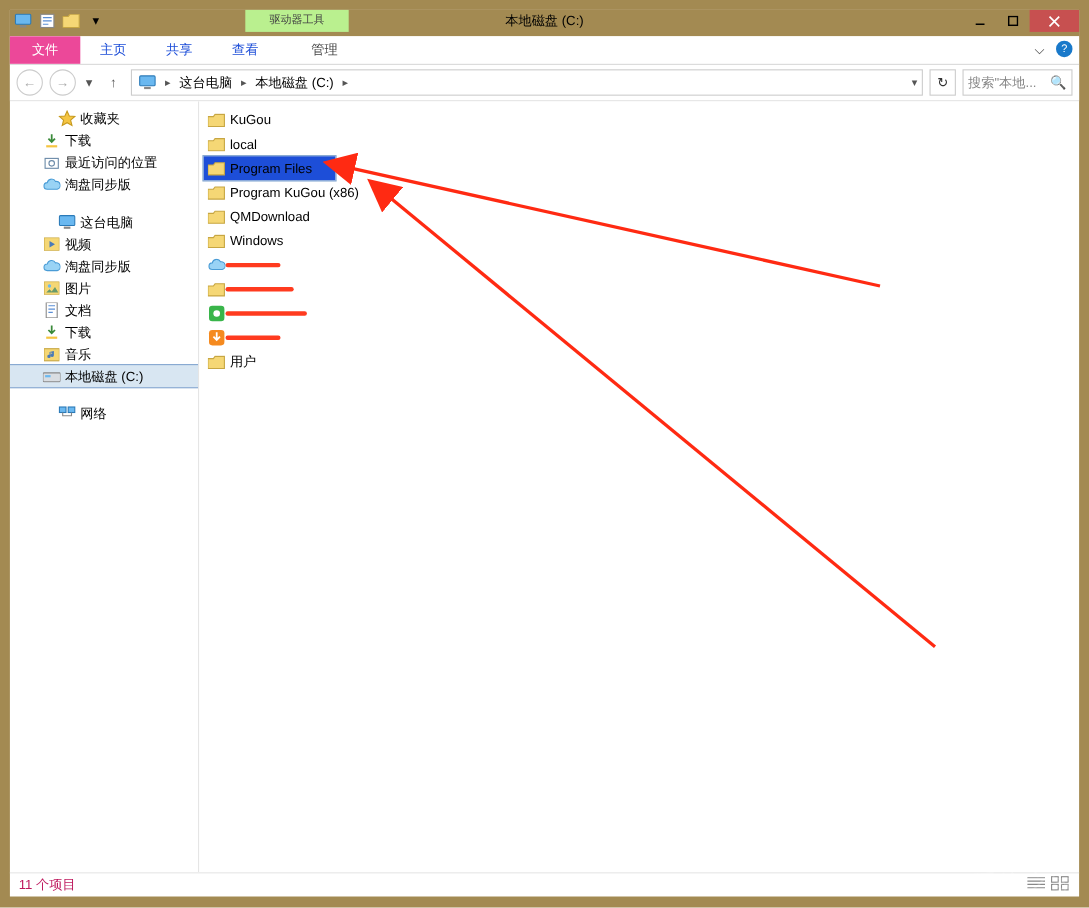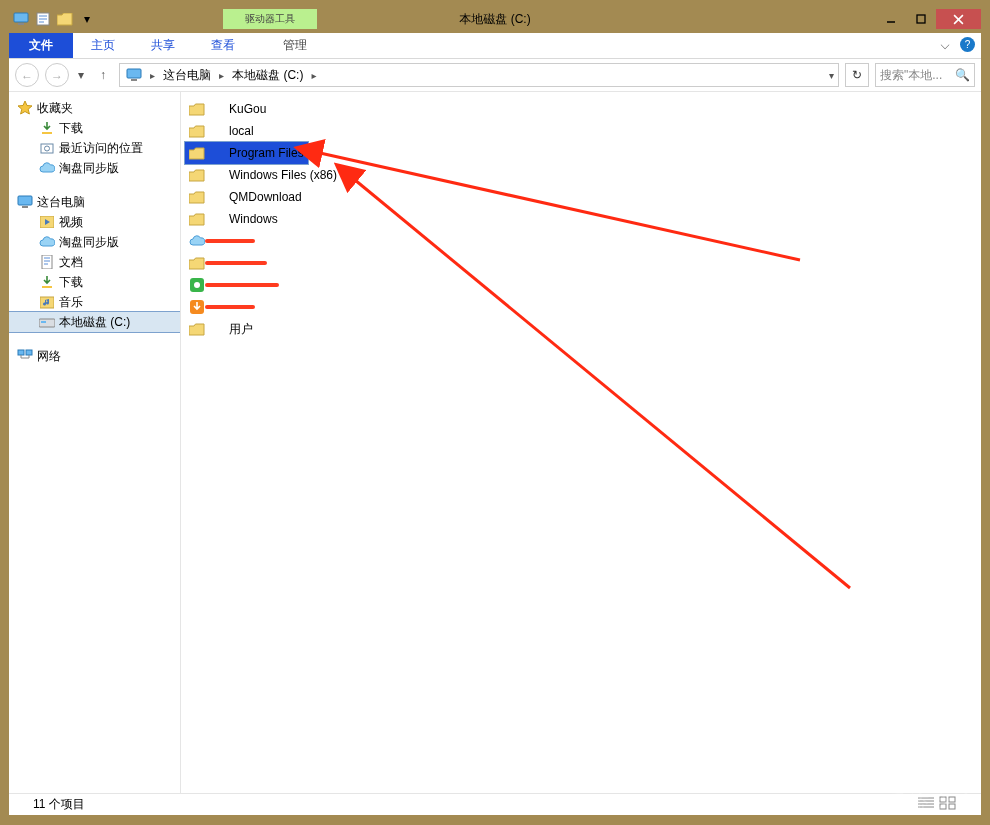--- a/index.html
+++ b/index.html
@@ -14,21 +14,21 @@
   .title-icon { width: 20px; height: 20px; display: flex; align-items: center; justify-content: center; }
   .title-text { position: absolute; left: 0; right: 0; text-align: center; color: #000; font-size: 12px; top: 2px; pointer-events: none; }
   .drive-tools-tab { position: absolute; left: 214px; top: 0; width: 94px; height: 20px; background: #baf08f; color: #444; text-align: center; font-size: 10px; line-height: 20px; }
   .window-controls { position: absolute; right: 0; top: 0; display: flex; }
   .win-btn { width: 30px; height: 20px; display: flex; align-items: center; justify-content: center; color: #fff; }
   .win-btn.close { width: 45px; background: #c75050; }
 
   
   .ribbon { height: 26px; background: #fff; display: flex; border-bottom: 1px solid #d9d9d9; position: relative; }
   .ribbon-tab { padding: 0 18px; line-height: 24px; color: #1d4ed8; cursor: default; }
-  .ribbon-tab.file { background: #1d4ed8; color: #fff; padding: 0 20px; font-weight: bold; }
+  .ribbon-tab.file { background: #ec4899; color: #fff; padding: 0 20px; }
   .ribbon-tab.manage { color: #444; }
   .ribbon-right { position: absolute; right: 6px; top: 4px; display: flex; gap: 8px; align-items: center; }
   .chevron-icon { width: 14px; height: 14px; display: flex; align-items: center; justify-content: center; color: #555; }
   .help-icon { width: 15px; height: 15px; border-radius: 50%; background: #1979ca; color: #fff; display: flex; align-items: center; justify-content: center; font-size: 10px; }
 
   
   .addrbar { height: 32px; display: flex; align-items: center; padding: 3px 6px; gap: 6px; background: #fff; }
   .nav-btn { width: 24px; height: 24px; border: 1px solid #ccc; border-radius: 50%; display: flex; align-items: center; justify-content: center; color: #aaa; }
   .nav-dropdown { width: 12px; height: 24px; display: flex; align-items: center; justify-content: center; color: #555; }
   .nav-up { width: 20px; height: 20px; display: flex; align-items: center; justify-content: center; color: #555; }
@@ -38,35 +38,35 @@
   .refresh-btn { width: 24px; height: 24px; border: 1px solid #ccc; display: flex; align-items: center; justify-content: center; color: #333; }
   .search-box { width: 100px; height: 24px; border: 1px solid #ccc; display: flex; align-items: center; padding: 0 4px; color: #888; position: relative; }
   .search-box .mag { position: absolute; right: 4px; color: #888; }
 
   
   .body { flex: 1; display: flex; border-top: 1px solid #e5e5e5; overflow: hidden; }
   
   
   .sidebar { width: 172px; border-right: 1px solid #e5e5e5; padding: 6px 0; overflow: auto; }
   .tree-group { margin-bottom: 14px; }
-  .tree-header { display: flex; align-items: center; gap: 4px; padding: 2px 4px 2px 8px; height: 20px; }
+  .tree-header { display: flex; align-items: center; gap: 4px; padding: 2px 4px 2px 22px; height: 20px; margin-left: 22px; }
   .tree-item { display: flex; align-items: center; gap: 4px; padding: 2px 4px 2px 30px; height: 20px; }
   .tree-item.selected { background: #d8e6f2; outline: 1px solid #7da2ce; }
   .tree-label { color: #000; }
   .mini-icon { width: 16px; height: 16px; display: inline-flex; align-items: center; justify-content: center; }
 
   
   .filelist { flex: 1; padding: 6px 4px; position: relative; }
   .file-item { display: flex; align-items: center; gap: 4px; height: 22px; padding: 0 4px; width: fit-content; min-width: 120px; }
   .file-item.selected { background: #1d4ed8; outline: 1px solid #7da2ce; }
-  .file-label { color: #000; white-space: nowrap; margin-left: 20px; }
+  .file-label { color: #000; white-space: nowrap; }
   .redaction { position: absolute; height: 4px; background: #ff3b1f; border-radius: 2px; }
 
   
-  .statusbar { height: 22px; border-top: 1px solid #e5e5e5; display: flex; align-items: center; padding: 0 24px; justify-content: space-between; color: #000000; }
+  .statusbar { height: 22px; border-top: 1px solid #e5e5e5; display: flex; align-items: center; padding: 0 8px; justify-content: space-between; color: #be185d; }
   .statusbar .view-icons { display: flex; gap: 4px; }
 
   
   .folder-icon { width: 16px; height: 13px; }
   .computer-mini { width: 16px; height: 14px; }
 
   
   .arrows { position: absolute; top: 0; left: 0; width: 990px; height: 825px; pointer-events: none; }
 
   
@@ -227,20 +227,30 @@
         <div class="tree-item">
               <span class="mini-icon">
                 <svg width="16" height="12" viewBox="0 0 16 12">
                   <path d="M4 10a3 3 0 010-6 4 4 0 017.5-1A3 3 0 0113 10z" fill="#99d3f5" stroke="#4a9cd6"></path>
                 </svg>
               </span>
               <span class="tree-label">淘盘同步版</span>
             </div>
         <div class="tree-item">
               <span class="mini-icon">
+                <svg width="14" height="12" viewBox="0 0 14 12">
+                  <rect x="0" y="0" width="14" height="12" fill="#f5d775" stroke="#c7a642"></rect>
+                  <circle cx="5" cy="4" r="1.5" fill="#6ab8f0"></circle>
+                  <path d="M2 10l3-3 2 2 3-4 3 5z" fill="#6a9a6a"></path>
+                </svg>
+              </span>
+              <span class="tree-label">图片</span>
+            </div>
+        <div class="tree-item">
+              <span class="mini-icon">
                 <svg width="12" height="14" viewBox="0 0 12 14">
                   <rect x="1" y="0" width="10" height="14" fill="#fff" stroke="#888"></rect>
                   <path d="M3 3h6M3 6h6M3 9h4" stroke="#5a8ed6"></path>
                 </svg>
               </span>
               <span class="tree-label">文档</span>
             </div>
         <div class="tree-item">
               <span class="mini-icon">
                 <svg width="14" height="14" viewBox="0 0 14 14">
@@ -309,21 +319,21 @@
               </svg>
             </span>
             <span class="file-label">Program Files</span>
           </div>
           <div class="file-item">
             <span class="mini-icon">
               <svg class="folder-icon" viewBox="0 0 16 13">
                 <path d="M0 3 L0 12 L15 12 L15 1 L6.5 1 L5 3 Z" fill="#f5d775" stroke="#c7a642"></path>
               </svg>
             </span>
-            <span class="file-label">Windows Files (x86)</span>
+            <span class="file-label">Program KuGou (x86)</span>
           </div>
           <div class="file-item">
             <span class="mini-icon">
               <svg class="folder-icon" viewBox="0 0 16 13">
                 <path d="M0 3 L0 12 L15 12 L15 1 L6.5 1 L5 3 Z" fill="#f5d775" stroke="#c7a642"></path>
               </svg>
             </span>
             <span class="file-label">QMDownload</span>
           </div>
           <div class="file-item">

